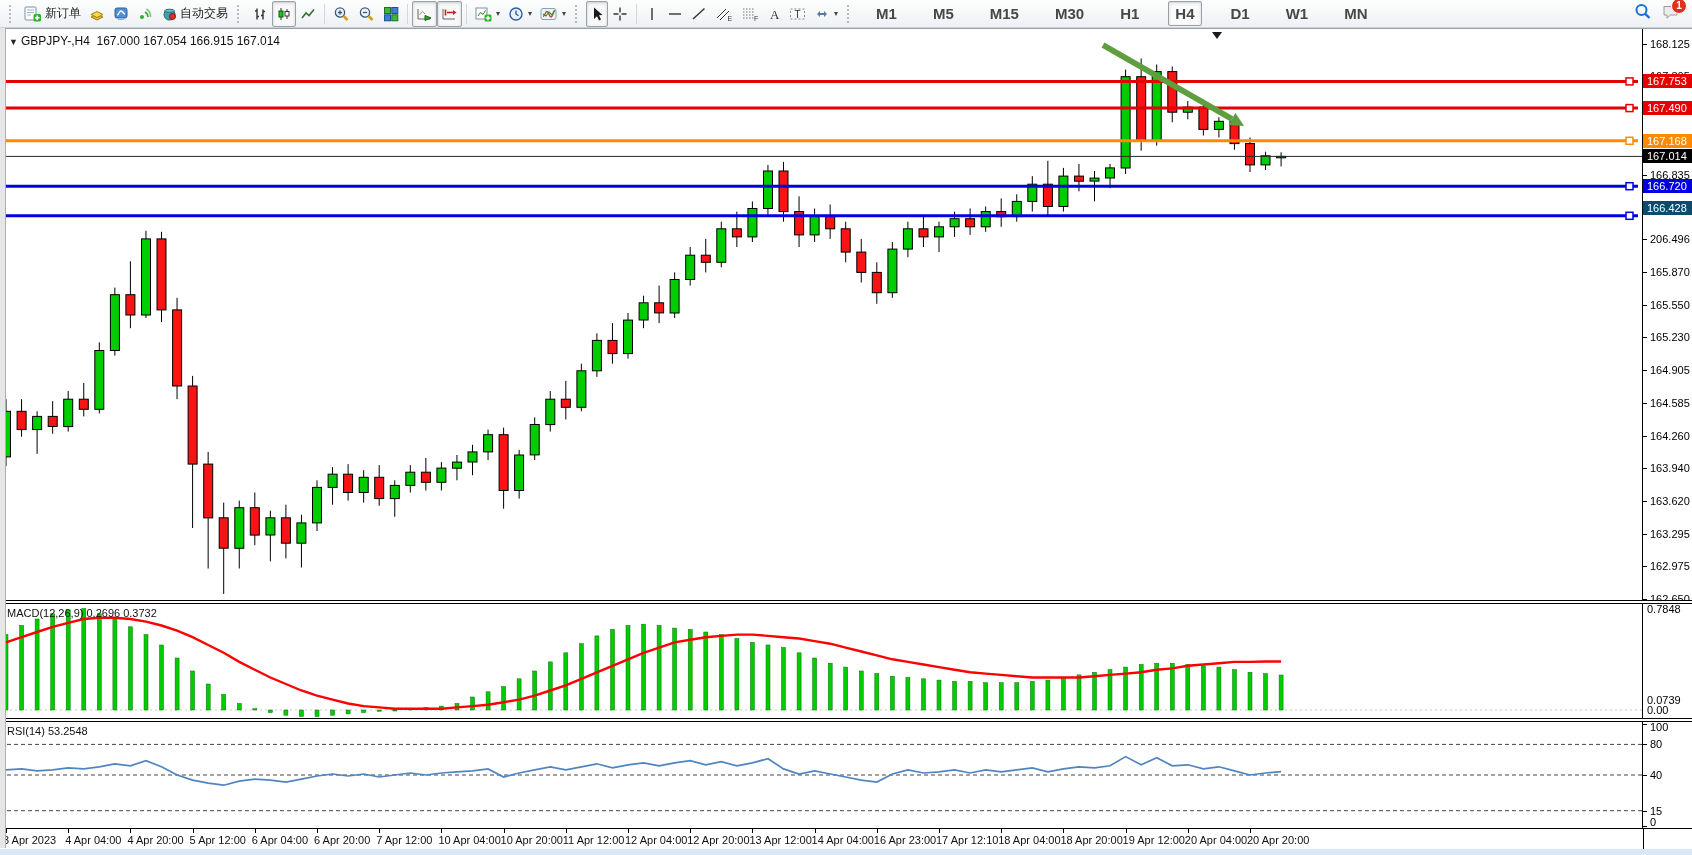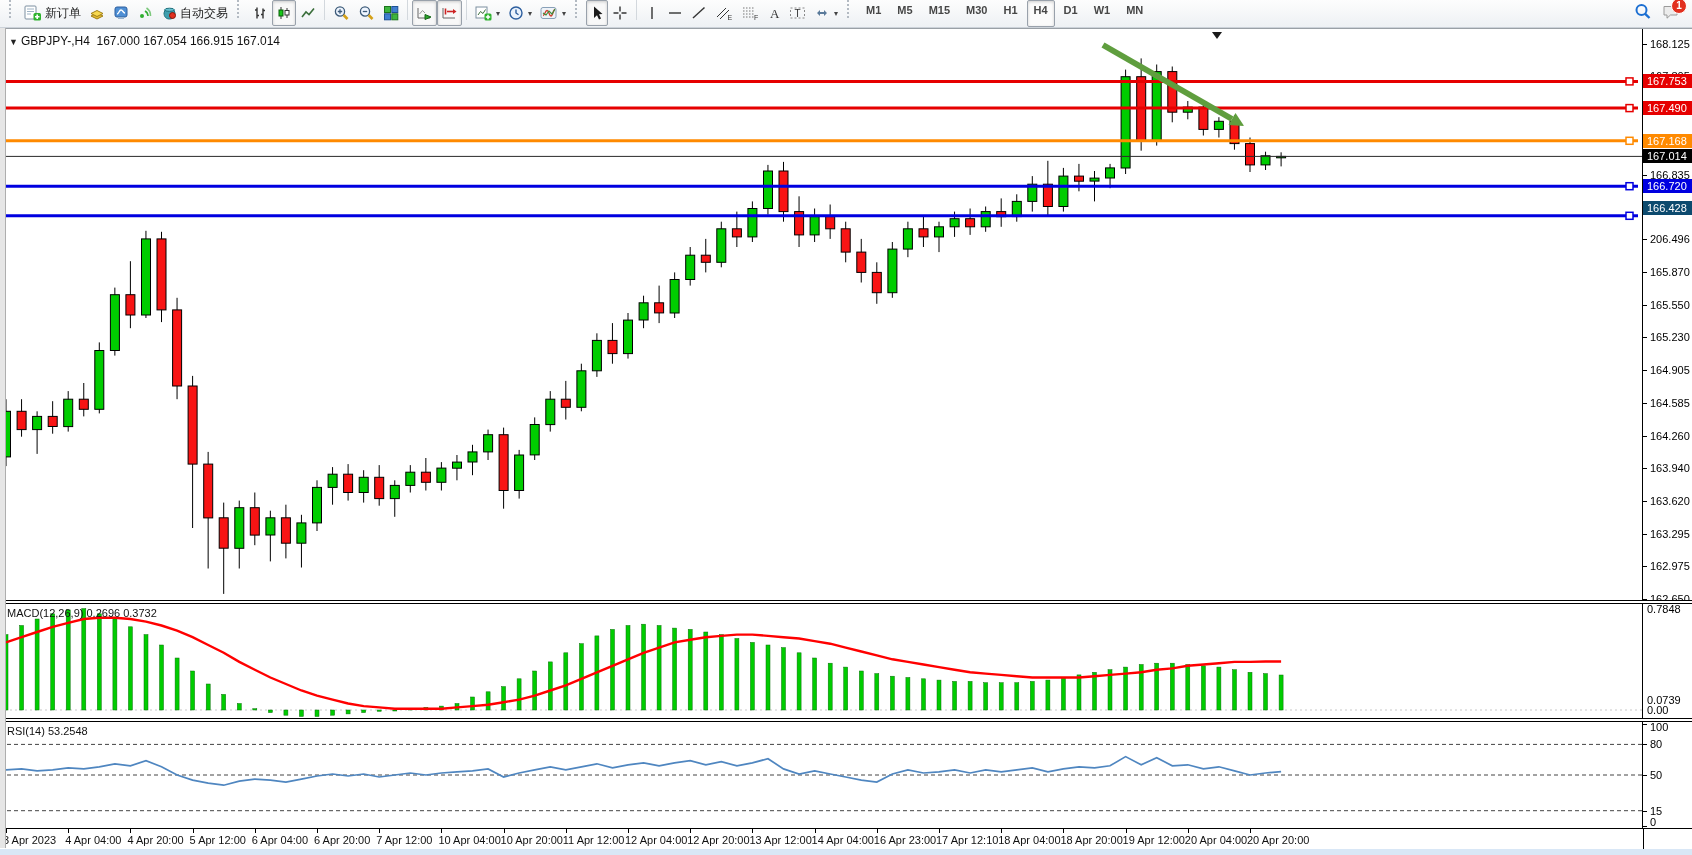--- a/index.html
+++ b/index.html
@@ -1,28 +1,28 @@
 <!DOCTYPE html>
 <html><head>
 <meta charset="utf-8">
 <style>
   html,body{margin:0;padding:0;background:#fff;}
   body{width:1692px;height:855px;overflow:hidden;font-family:"Liberation Sans","DejaVu Sans",sans-serif;}
   #app{position:relative;width:1692px;height:855px;box-sizing:border-box;background:#fff;}
   
   .toolbar{position:absolute;top:0;left:0;right:0;height:28px;background:linear-gradient(#fdfdfd,#eef1f4);
-    border-bottom:1px solid #ccd2d9;display:flex;padding:0 4px;box-sizing:border-box;z-index:10;}
+    border-bottom:1px solid #ccd2d9;display:flex;align-items:center;padding:0 4px;box-sizing:border-box;z-index:10;}
   .tbtn{display:flex;align-items:center;gap:3px;height:24px;padding:0 3px;border:1px solid transparent;border-radius:2px;}
   .tbtn.active{background:#f8f8f8;border-color:#99a1ab;box-shadow:inset 0 1px 3px rgba(0,0,0,.18);}
   .tbtn svg{display:block;}
   .tlabel{font-size:12px;color:#1d1d1d;white-space:nowrap;}
   .dd{font-size:8px;color:#444;margin-left:1px;}
   .grip{width:4px;height:18px;border-left:2px dotted #b3bac2;margin:0 5px;}
   .vsep{width:1px;height:20px;background:#d3d8dd;margin:0 4px;}
-  .tfbtn{font-size:11px;font-weight:bold;color:#474747;padding:3px 6px;margin:0 1px;border:1px solid transparent;border-radius:2px;}
+  .tfbtn{font-size:15px;font-weight:bold;color:#474747;padding:3px 6px;margin:0 11px;border:1px solid transparent;border-radius:2px;}
   .tfbtn.active{border-color:#99a1ab;background:#fbfbfb;box-shadow:inset 0 1px 3px rgba(0,0,0,.18);}
   .tb-right{margin-left:auto;display:flex;align-items:center;gap:10px;padding-right:8px;}
   .tb-ric{position:relative;display:flex;align-items:center;}
   .badge{position:absolute;top:-6px;right:-7px;background:#e2301f;color:#fff;border-radius:50%;width:14px;height:14px;
     font-size:10px;line-height:14px;text-align:center;font-weight:bold;border:1px solid #fff;}
   
   .chart-area{position:absolute;top:28px;left:0;width:1692px;height:598px;background:#fff;}
   .left-strip{position:absolute;left:0;top:0;width:5px;height:820px;background:#e6e6e6;border-right:1px solid #aeaeae;z-index:6;}
   .panel{position:absolute;left:0;width:1692px;background:#fff;overflow:hidden;}
   #panelMain{top:0;height:572px;border-top:1px solid #9aa0a6;}
@@ -656,21 +656,21 @@
             <line x1="0" y1="88.7" x2="1642" y2="88.7" stroke="#444" stroke-width="1" stroke-dasharray="4 3"></line>
           </g>
           <polyline points="6.0,47.9 21.6,46.9 37.1,48.9 52.7,47.9 68.2,45.9 83.8,46.9 99.3,44.8 114.9,41.8 130.4,43.8 146.0,38.7 161.5,44.8 177.1,53.0 192.6,58.1 208.2,61.2 223.7,63.2 239.3,59.1 254.8,57.1 270.4,58.1 285.9,60.1 301.4,57.1 317.0,54.0 332.6,52.0 348.1,54.0 363.7,52.0 379.2,55.0 394.8,53.0 410.3,51.0 425.9,53.0 441.4,51.0 457.0,49.9 472.5,48.9 488.1,46.9 503.6,55.0 519.1,51.0 534.7,47.9 550.3,44.8 565.8,47.9 581.4,44.8 596.9,41.8 612.5,45.9 628.0,42.8 643.6,40.8 659.1,43.8 674.6,40.8 690.2,38.7 705.8,42.8 721.3,39.7 736.9,43.8 752.4,40.8 768.0,36.7 783.5,46.9 799.1,52.0 814.6,48.9 830.2,52.0 845.7,55.0 861.3,58.1 876.8,60.1 892.4,52.0 907.9,47.9 923.5,51.0 939.0,49.9 954.6,47.9 970.1,51.0 985.7,47.9 1001.2,49.9 1016.8,47.9 1032.3,45.9 1047.9,49.9 1063.4,46.9 1079.0,44.8 1094.5,45.9 1110.0,43.8 1125.6,34.6 1141.2,42.8 1156.7,35.7 1172.3,43.8 1187.8,42.8 1203.4,46.9 1218.9,44.8 1234.5,48.9 1250.0,53.0 1265.5,51.0 1281.1,49.7" fill="none" stroke="#4f86c0" stroke-width="1.7"></polyline>
         </svg>
       <div class="axis" id="axisRsi">
           <div class="tick" style="top:2.0px"></div>
           <div class="tlab" style="top:5.0px">100</div>
           <div class="tick" style="top:22.4px"></div>
           <div class="tlab" style="top:22.4px">80</div>
           <div class="tick" style="top:53.0px"></div>
-          <div class="tlab" style="top:53.0px">50</div>
+          <div class="tlab" style="top:53.0px">40</div>
           <div class="tick" style="top:88.7px"></div>
           <div class="tlab" style="top:88.7px">15</div>
           <div class="tick" style="top:104.0px"></div>
           <div class="tlab" style="top:100.0px">0</div>
         </div>
     </div>
 
     <div class="time-axis" id="timeAxis">
         <div class="ttick" style="left:6.0px"></div>
         <div class="tllab" style="left:3.0px">3 Apr 2023</div>

